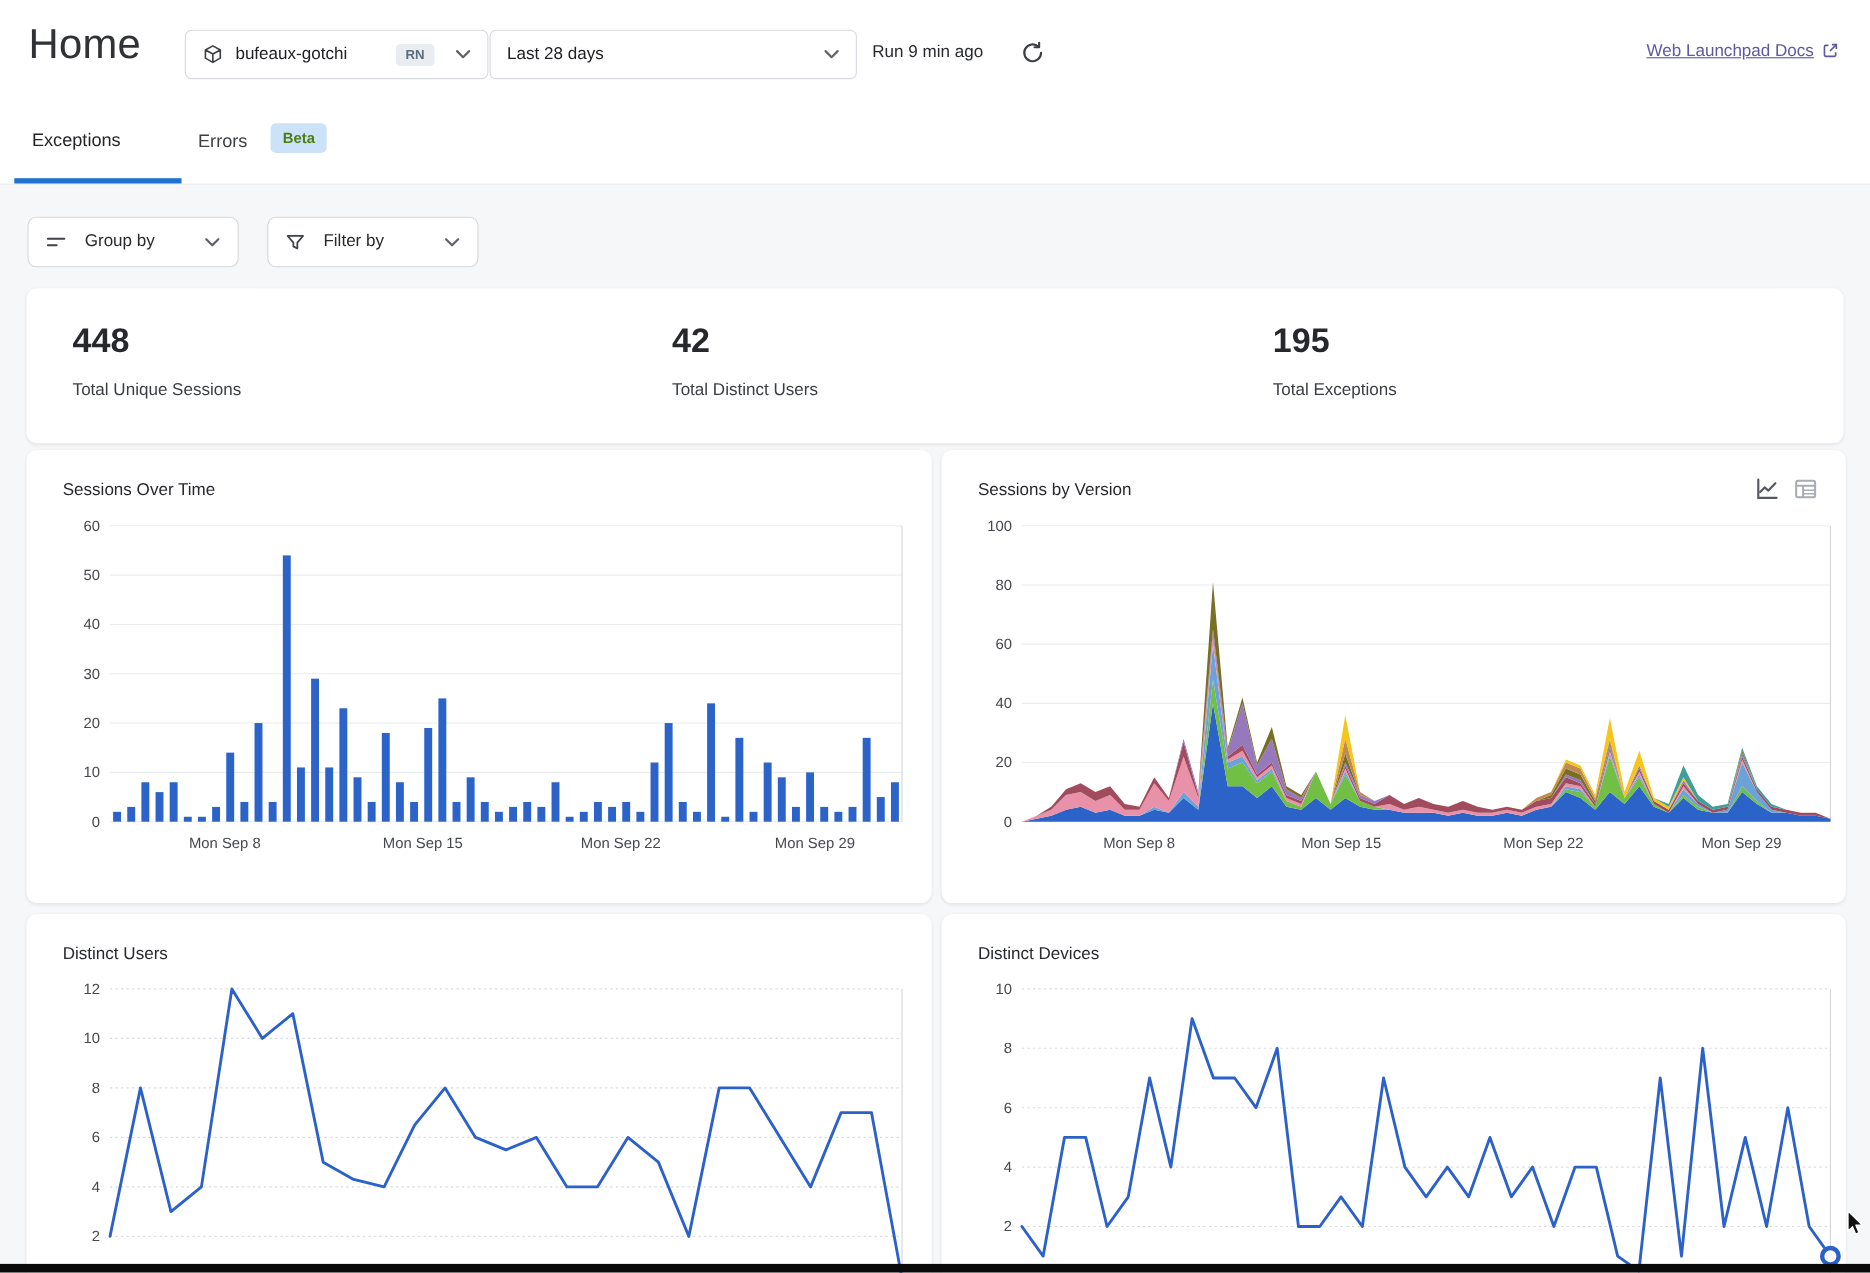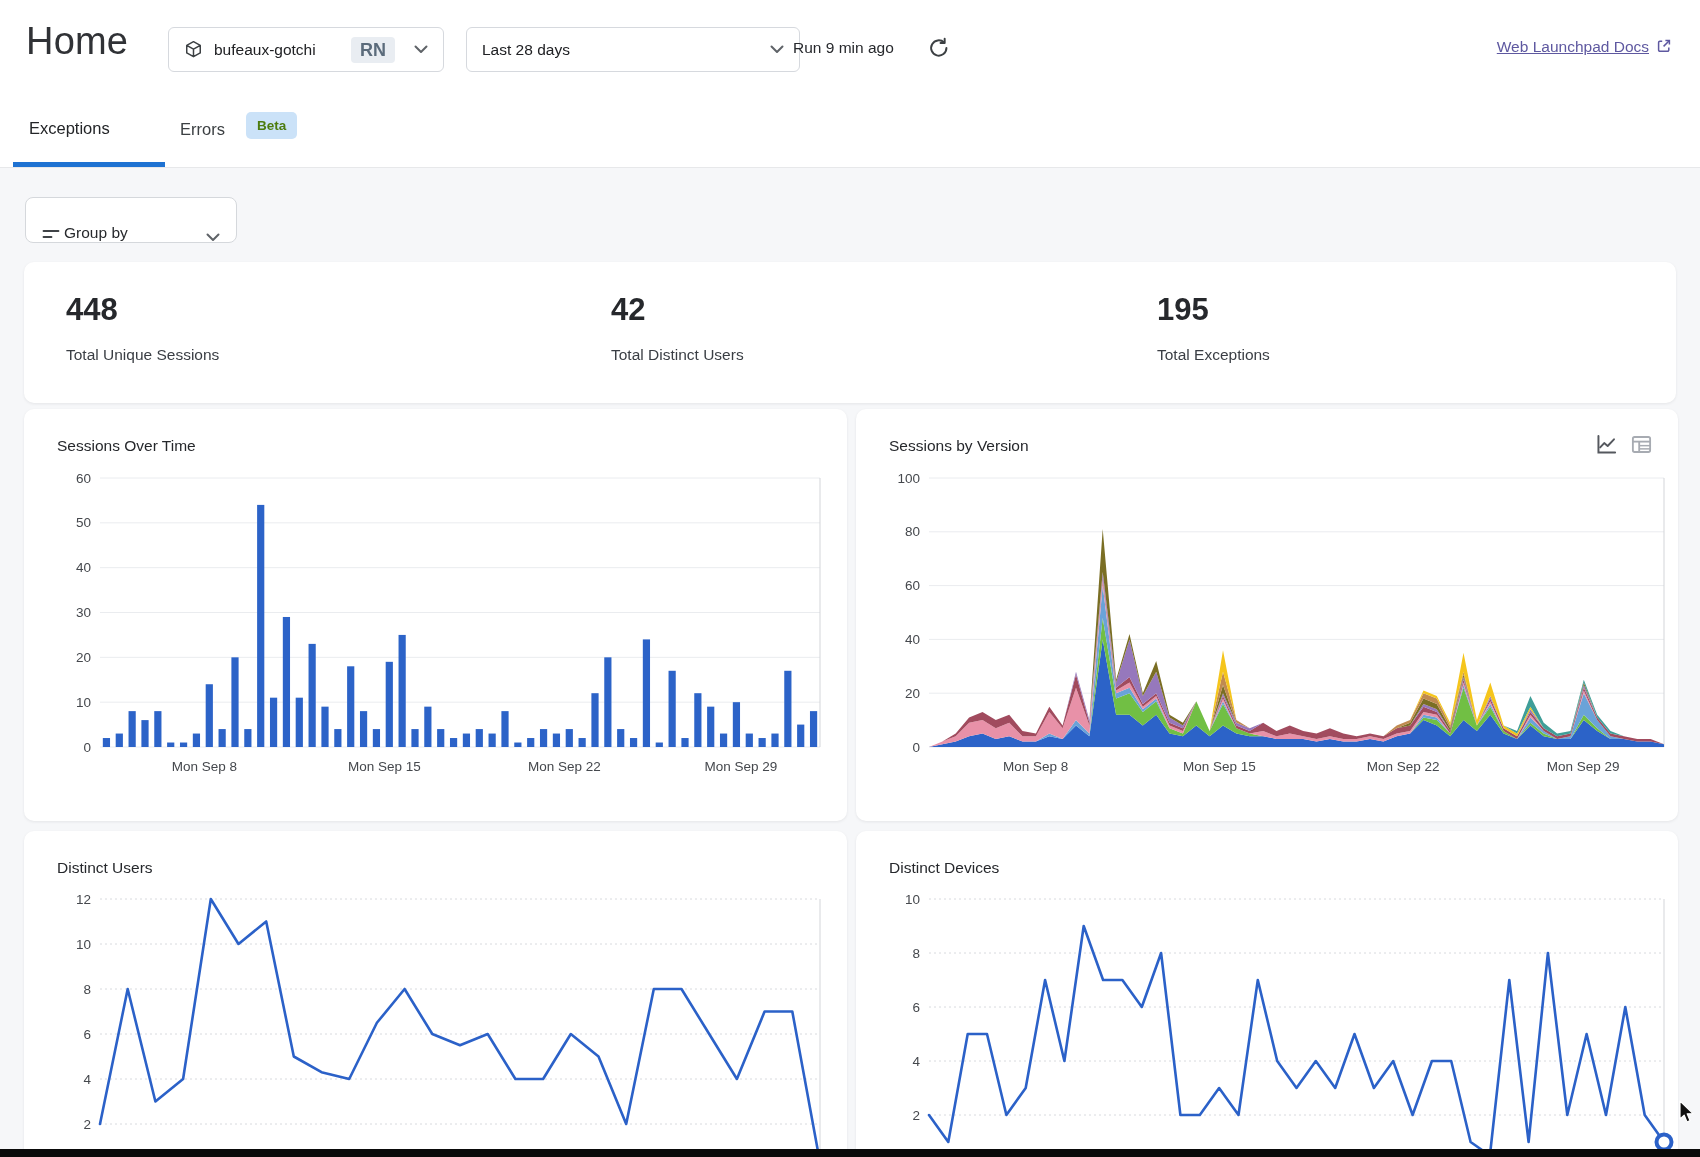--- a/index.html
+++ b/index.html
@@ -4,37 +4,37 @@
 <style>
   html,body{margin:0;padding:0}
   body{width:1700px;height:1157px;overflow:hidden;position:relative;background:#ffffff;
        font-family:"Liberation Sans",sans-serif;color:#202124}
   
   .header{position:absolute;left:0;top:0;width:1700px;height:168px;background:#fff}
   .page-title{position:absolute;left:26px;top:20px;font-size:38px;font-weight:500;color:#303236;letter-spacing:.2px}
   .select-box{position:absolute;height:45px;box-sizing:border-box;border:1px solid #d6d9de;border-radius:6px;
               background:#fff;display:flex;align-items:center;padding:4px 15px;cursor:pointer}
   .select-box .lbl{font-size:15.5px;color:#202124}
-  .pill{background:#e9edf2;color:#5b6b7b;font-size:18px;font-weight:600;border-radius:4px;padding:4px 9px;line-height:1}
+  .pill{background:#e9edf2;color:#5b6b7b;font-size:12px;font-weight:600;border-radius:4px;padding:4px 9px;line-height:1}
   .chev{flex:none}
   .run-status{position:absolute;left:793px;top:39px;font-size:15.5px;color:#27292d}
   .refresh-btn{position:absolute;left:927px;top:36px;width:24px;height:24px;cursor:pointer}
   .docs-link{position:absolute;right:28px;top:38px;display:flex;gap:7px;cursor:pointer;
              color:#5e58a0;font-size:15.5px;text-decoration:underline}
   
   .tab1{position:absolute;left:29px;top:119px;font-size:16.5px;font-weight:500;color:#232528;cursor:pointer}
   .tab2{position:absolute;left:180px;top:120px;font-size:16.5px;color:#3c4043;cursor:pointer}
   .beta{position:absolute;left:246px;top:112px;background:#cbe2f8;color:#4d7c0f;font-size:13.5px;font-weight:700;
         border-radius:5px;padding:6px 11px;cursor:pointer}
   .tab-underline{position:absolute;left:13px;top:162px;width:152px;height:5px;background:#1e72d2}
   .header-divider{position:absolute;left:0;top:167px;width:1700px;height:1px;background:#e7e8ea}
   
   .content{position:absolute;left:0;top:168px;width:1700px;height:989px;background:#f6f7f9}
-  .tool-btn{position:absolute;top:29px;width:212px;height:46px;box-sizing:border-box;border:1px solid #d5d8dc;
-            border-radius:8px;background:#fff;display:flex;align-items:flex-end;padding:0 16px;gap:4px;cursor:pointer}
+  .tool-btn{position:absolute;top:29px;width:192px;height:46px;box-sizing:border-box;border:1px solid #d5d8dc;
+            border-radius:8px;background:#fff;display:flex;align-items:center;padding:0 16px;gap:17px;cursor:pointer}
   .tool-btn .lbl{flex:1;font-size:15.5px;color:#27292c}
   .card{position:absolute;background:#fff;border-radius:10px;box-shadow:0 1px 3px rgba(23,28,38,.08)}
   .stat{position:absolute;top:0}
   .stat .v{position:absolute;top:30px;font-size:31px;font-weight:700;color:#26282c;white-space:nowrap}
   .stat .l{position:absolute;top:84px;font-size:15.5px;color:#3a3e44;white-space:nowrap}
   .card h3{position:absolute;left:21px;top:16px;margin:12px;font-size:15.5px;font-weight:400;color:#26282c;white-space:nowrap}
   .chart-svg{position:absolute;left:0}
   .tick{font:13.5px "Liberation Sans",sans-serif;fill:#45484d}
   .grid{stroke:#eaecef;stroke-width:1}
   .grid.dash{stroke:#d8dade;stroke-dasharray:2 3}
@@ -57,21 +57,21 @@
     </span>
     <span class="lbl" style="margin-left:11px;flex:1">bufeaux-gotchi</span>
     <span class="pill">RN</span>
     <span class="chev" style="margin-left:19px;display:flex">
       <svg width="14" height="9" viewBox="0 0 14 9">
           <polyline points="1.5,1.5 7,7 12.5,1.5" fill="none" stroke="#5f6368" stroke-width="2" stroke-linecap="round" stroke-linejoin="round"></polyline>
         </svg>
     </span>
   </div>
 
-  <div class="select-box" style="left:466px;top:27px;width:334px">
+  <div class="select-box" style="left:445px;top:27px;width:334px">
     <span class="lbl" style="flex:1">Last 28 days</span>
     <span class="chev" style="display:flex">
       <svg width="14" height="9" viewBox="0 0 14 9">
           <polyline points="1.5,1.5 7,7 12.5,1.5" fill="none" stroke="#5f6368" stroke-width="2" stroke-linecap="round" stroke-linejoin="round"></polyline>
         </svg>
     </span>
   </div>
 
   <div class="run-status">Run 9 min ago</div>
 
@@ -110,20 +110,33 @@
       </svg>
     </span>
     <span class="lbl">Group by</span>
     <span style="display:flex">
       <svg width="14" height="9" viewBox="0 0 14 9">
           <polyline points="1.5,1.5 7,7 12.5,1.5" fill="none" stroke="#5f6368" stroke-width="2" stroke-linecap="round" stroke-linejoin="round"></polyline>
         </svg>
     </span>
   </div>
 
+  <div class="tool-btn" style="left:243px">
+    <span style="display:flex">
+      <svg width="17" height="17" viewBox="0 0 17 17">
+        <path d="M1.5 2.5 H15.5 L10.3 8.6 V13.9 L6.7 12 V8.6 Z" fill="none" stroke="#3f4347" stroke-width="1.6" stroke-linejoin="round"></path>
+      </svg>
+    </span>
+    <span class="lbl">Filter by</span>
+    <span style="display:flex">
+      <svg width="14" height="9" viewBox="0 0 14 9">
+          <polyline points="1.5,1.5 7,7 12.5,1.5" fill="none" stroke="#5f6368" stroke-width="2" stroke-linecap="round" stroke-linejoin="round"></polyline>
+        </svg>
+    </span>
+  </div>
 
   <div class="card" style="left:24px;top:94px;width:1652px;height:141px">
     <div class="stat" style="left:42px">
       <div class="v">448</div>
       <div class="l">Total Unique Sessions</div>
     </div>
     <div class="stat" style="left:587px">
       <div class="v">42</div>
       <div class="l">Total Distinct Users</div>
     </div>

